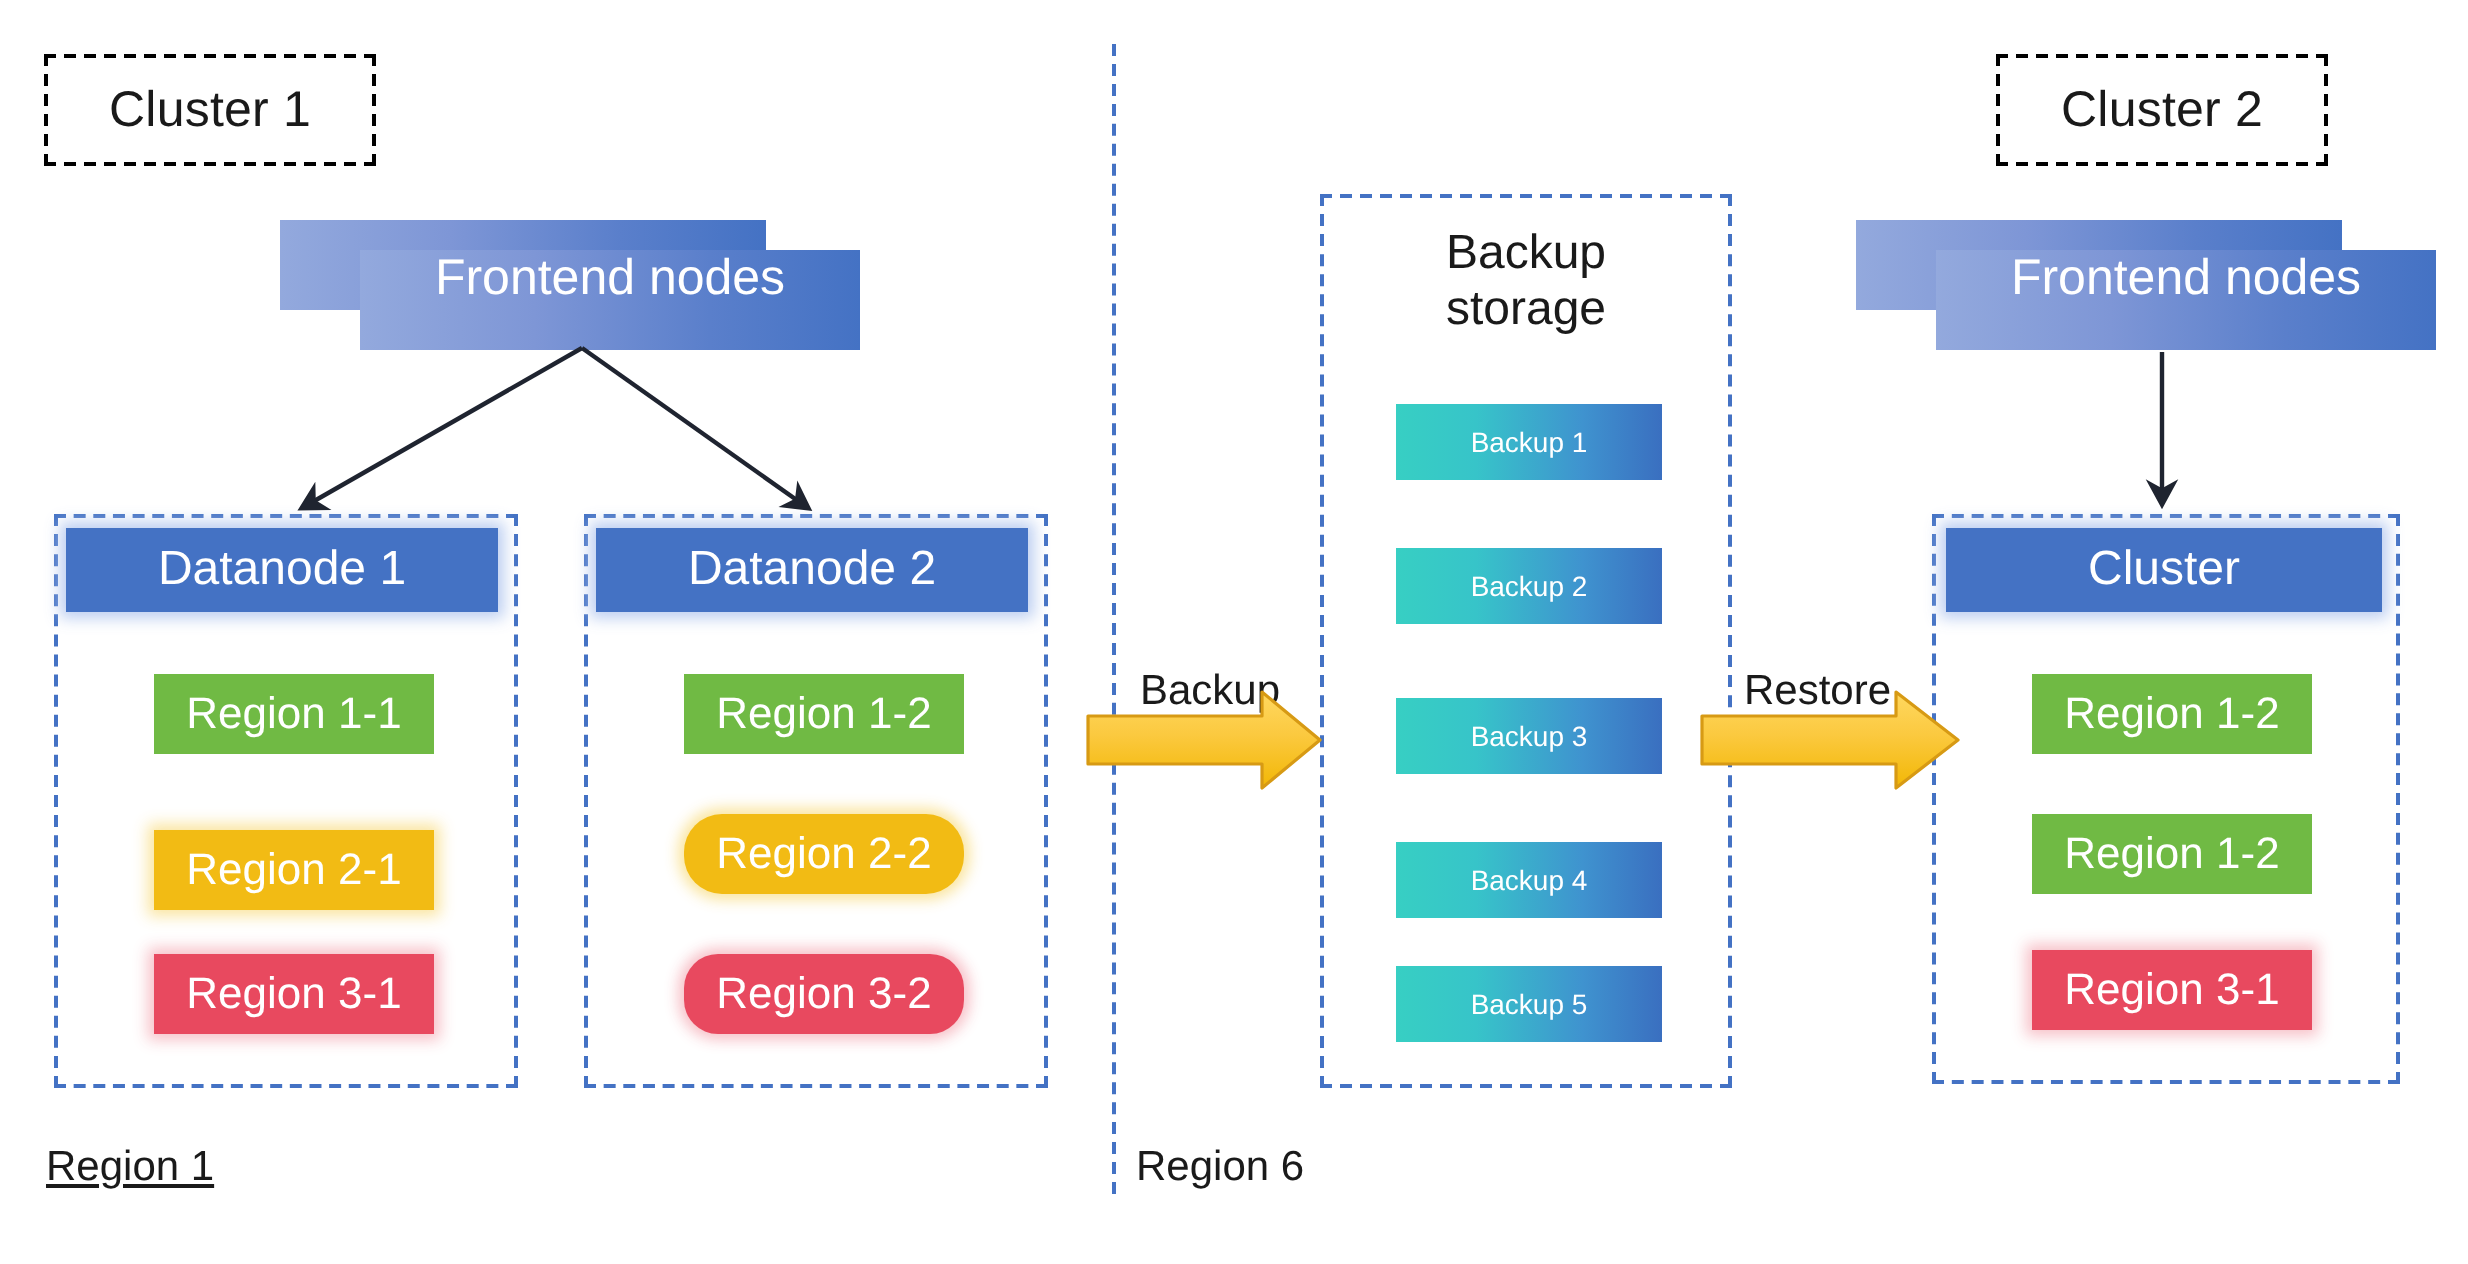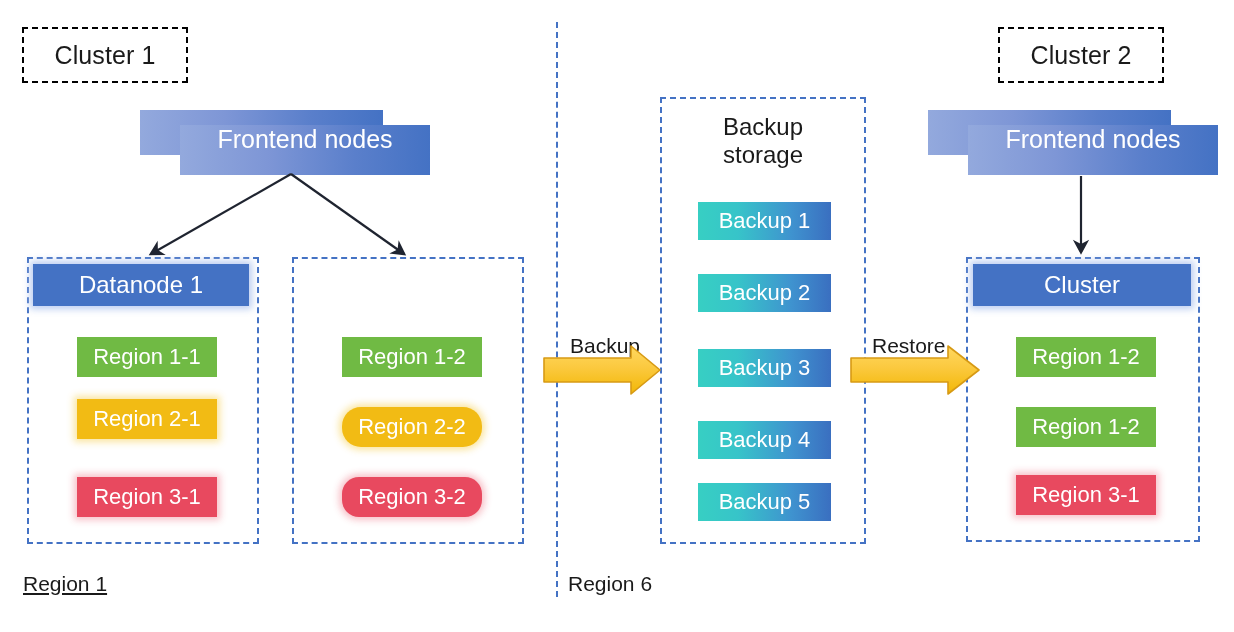--- a/index.html
+++ b/index.html
@@ -74,21 +74,21 @@
   .region-green  { background: #70ba44; }
   .region-yellow { background: #f2bb14; box-shadow: 0 0 7px 3px rgba(250,226,150,0.9); }
   .region-red    { background: #e8495f; box-shadow: 0 0 7px 3px rgba(247,190,197,0.95); }
 
   
   .backup-chip {
     display: flex;
     align-items: center;
     justify-content: center;
     color: #ffffff;
-    font-size: 22px;
+    font-size: 14px;
     background: linear-gradient(to right, #37cfc3 0%, #37c4c9 30%, #3f93cf 70%, #3a6fc0 100%);
   }
 
   
   .plain-label {
     font-size: 21px;
     color: #1a1a1a;
     white-space: nowrap;
   }
   .storage-title {
@@ -144,29 +144,32 @@
     </div>
   </div>
 
   <div class="abs dashed-box" style="left:27px; top:257px; width:228px; height:283px;">
     <div class="abs datanode-bar" style="left:4px; top:5px; width:216px; height:42px;">
       <span>Datanode 1</span>
     </div>
     <div class="abs region-chip region-green" style="left:48px; top:78px; width:140px; height:40px;">
       <span>Region 1-1</span>
     </div>
-    <div class="abs region-chip region-yellow" style="left:48px; top:140px; width:140px; height:40px;">
+    <div class="abs region-chip region-yellow" style="left:48px; top:156px; width:140px; height:40px;">
       <span>Region 2-1</span>
     </div>
     <div class="abs region-chip region-red" style="left:48px; top:218px; width:140px; height:40px;">
       <span>Region 3-1</span>
     </div>
   </div>
 
   <div class="abs dashed-box" style="left:292px; top:257px; width:228px; height:283px;">
+    <div class="abs datanode-bar" style="left:4px; top:5px; width:216px; height:42px;">
+      <span>Datanode 2</span>
+    </div>
     <div class="abs region-chip region-green" style="left:48px; top:78px; width:140px; height:40px;">
       <span>Region 1-2</span>
     </div>
     <div class="abs region-chip region-yellow" style="left:48px; top:148px; width:140px; height:40px;border-radius:19px;">
       <span>Region 2-2</span>
     </div>
     <div class="abs region-chip region-red" style="left:48px; top:218px; width:140px; height:40px;border-radius:17px;">
       <span>Region 3-2</span>
     </div>
   </div>

